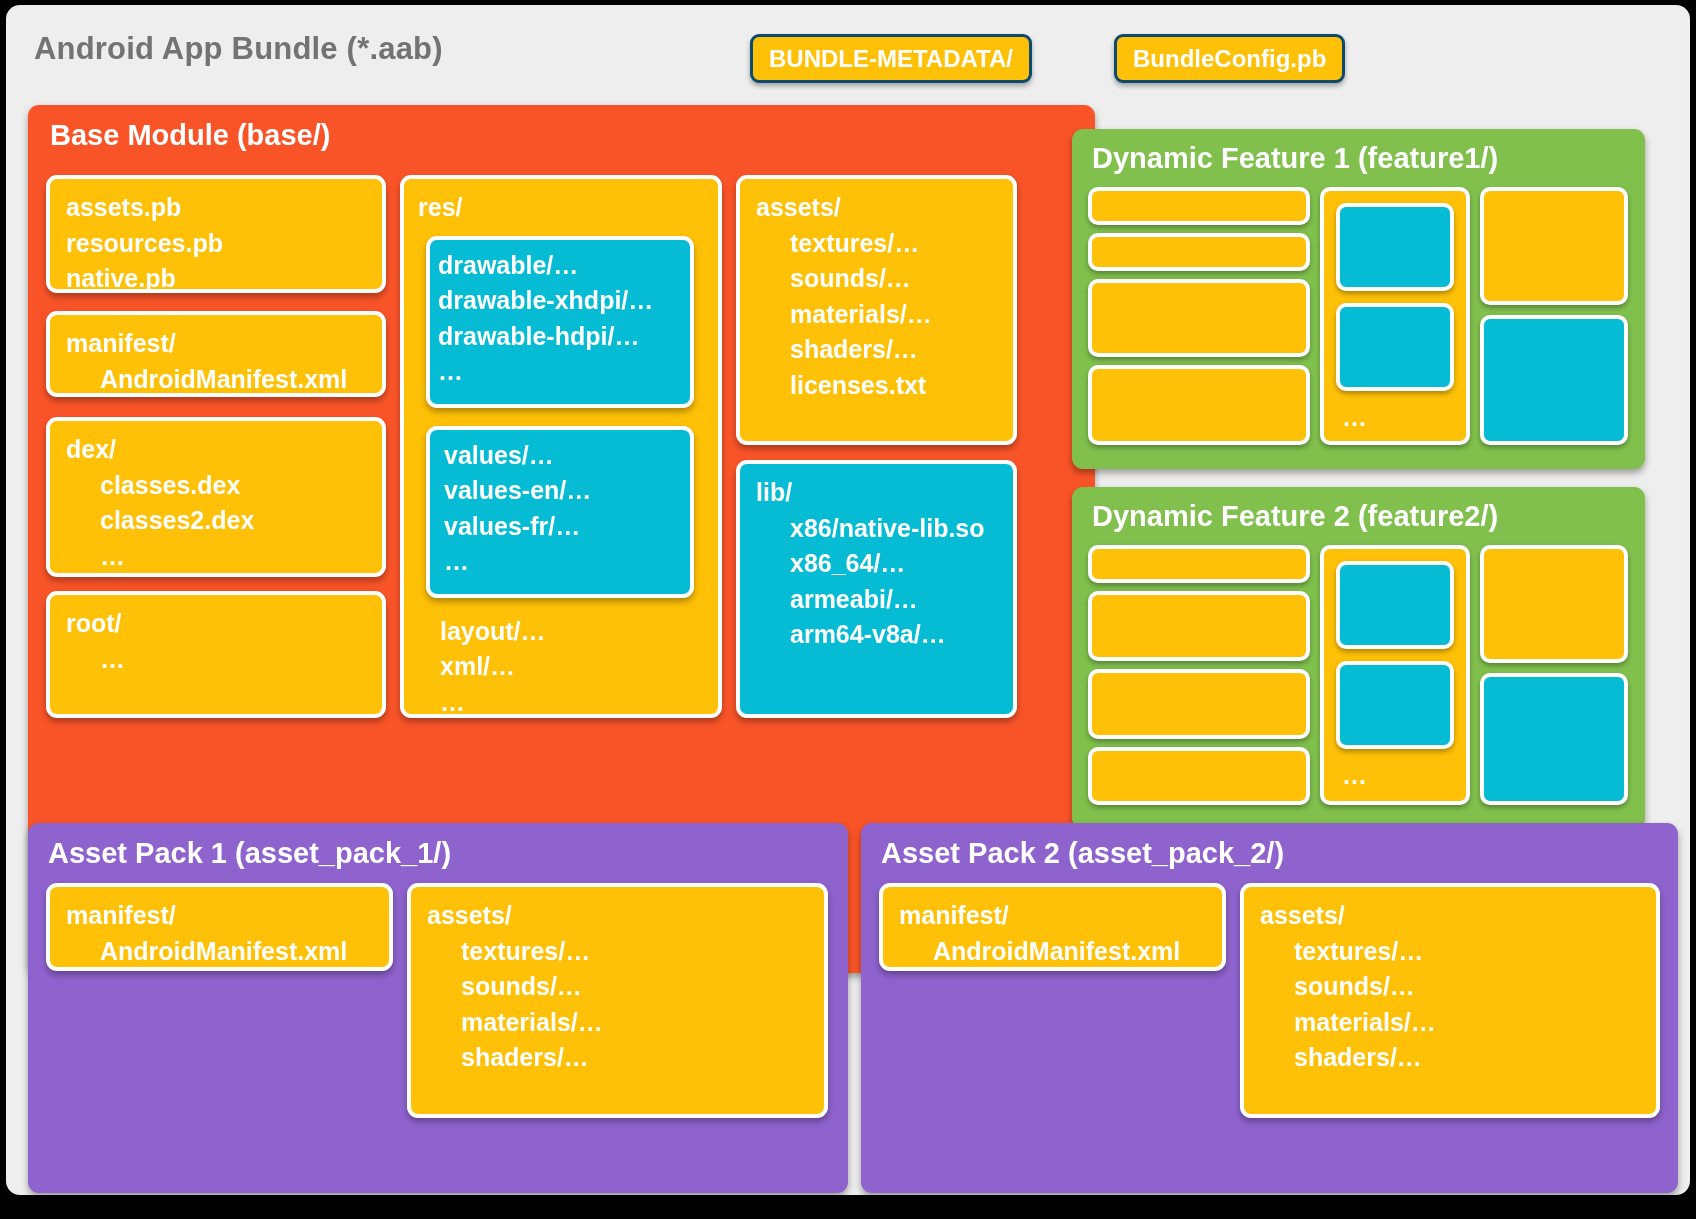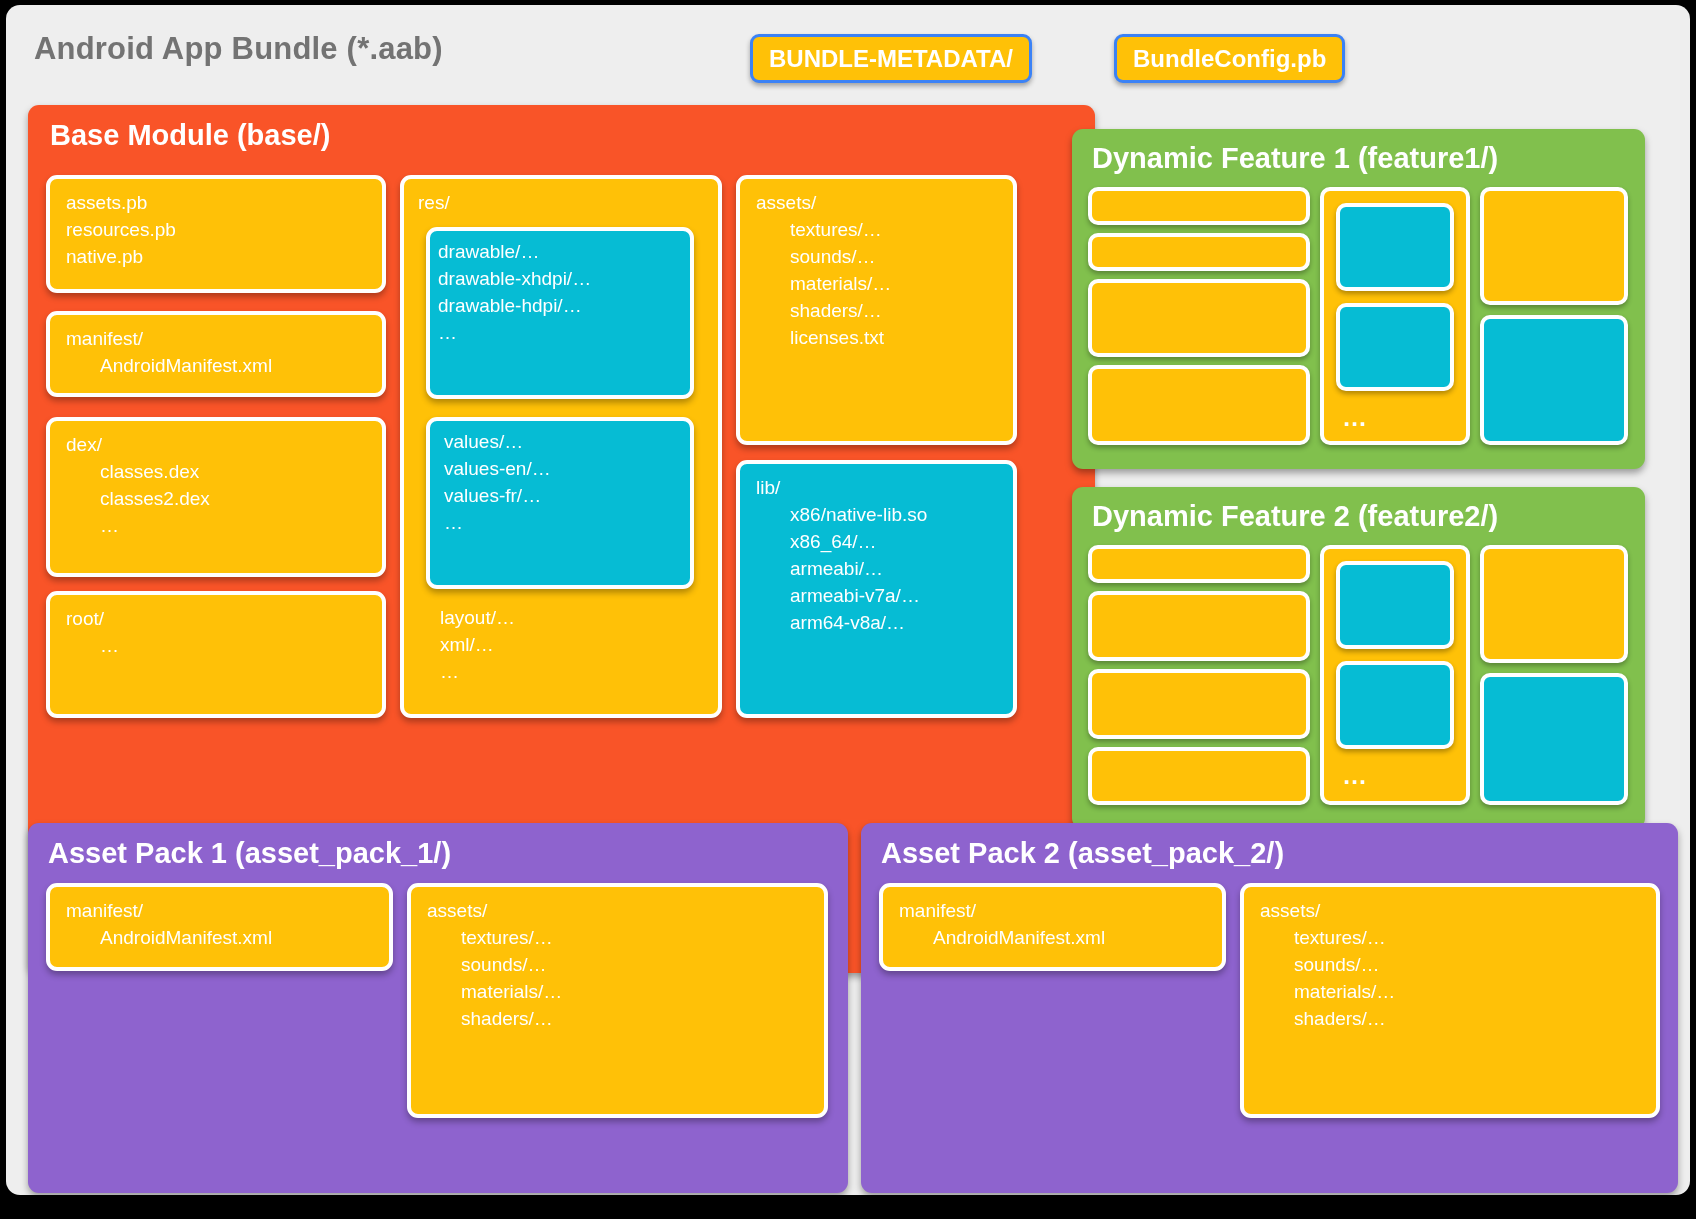--- a/index.html
+++ b/index.html
@@ -40,21 +40,21 @@
     font-weight: bold;
     color: #737373;
     letter-spacing: .2px;
     white-space: nowrap;
   }
   .meta-chip {
     position: absolute;
     top: 29px;
     height: 49px;
     background: #FFC107;
-    border: 3px solid #3b82f6;
+    border: 3px solid #0c4a6e;
     border-radius: 9px;
     color: #ffffff;
     font-size: 24px;
     font-weight: bold;
     display: flex;
     align-items: center;
     justify-content: center;
     padding: 0 16px;
     box-shadow: 0 3px 5px rgba(0,0,0,.32);
     white-space: nowrap;
@@ -101,22 +101,22 @@
   .pack2 { left: 855px; width: 817px; }
   .asset-pack > .module-title { position: absolute; left: 20px; top: 14px; }
 
   
   .box {
     position: absolute;
     border: 4px solid #ffffff;
     border-radius: 11px;
     box-shadow: 0 4px 6px rgba(0,0,0,.3);
     color: #ffffff;
-    font-size: 19px;
-    font-weight: normal;
+    font-size: 25px;
+    font-weight: bold;
     line-height: 1.42;
     padding: 11px 14px 12px 16px;
     overflow: hidden;
   }
   .yellow { background: #FFC107; }
   .cyan   { background: #06BCD4; }
   .indent { padding-left: 34px; display: block; }
   .flat   { display: block; }
 
   
@@ -203,21 +203,20 @@
         <span class="indent">materials/…</span>
         <span class="indent">shaders/…</span>
         <span class="indent">licenses.txt</span>
       </div>
 
       <div class="box cyan" style="left:708px; top:355px; width:281px; height:258px;">
         <span class="flat">lib/</span>
         <span class="indent">x86/native-lib.so</span>
         <span class="indent">x86_64/…</span>
         <span class="indent">armeabi/…</span>
-        <span class="indent">armeabi-v7a/…</span>
         <span class="indent">arm64-v8a/…</span>
       </div>
     </div>
 
     <div class="module feature-module feature1">
       <div class="module-title">Dynamic Feature 1 (feature1/)</div>
 
       <div class="blank yellow" style="left:16px; top:58px;  width:222px; height:38px;"></div>
       <div class="blank yellow" style="left:16px; top:104px; width:222px; height:38px;"></div>
       <div class="blank yellow" style="left:16px; top:150px; width:222px; height:78px;"></div>

